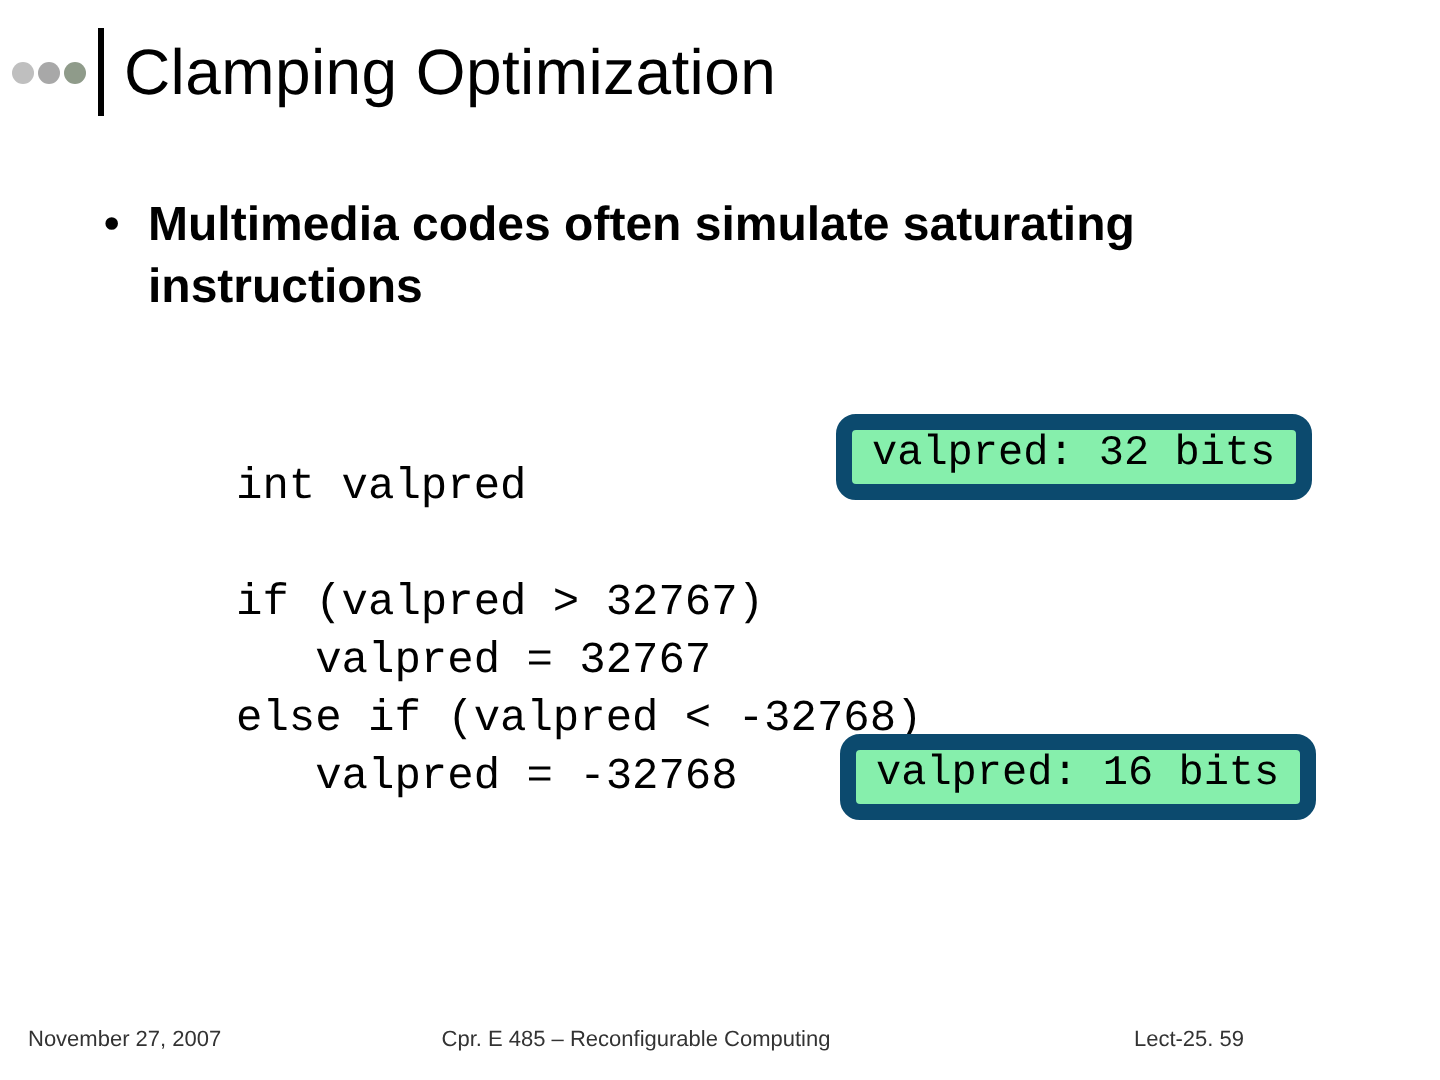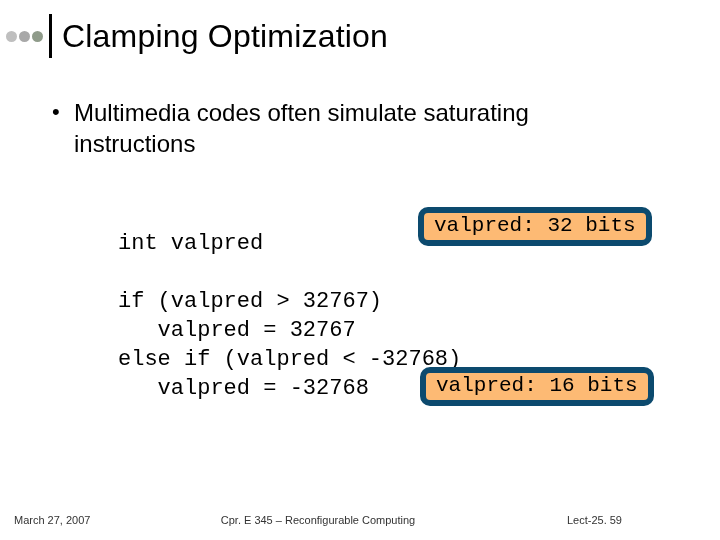--- a/index.html
+++ b/index.html
@@ -55,20 +55,21 @@
     top: 98px;
     left: 48px;
     right: 24px;
     font-size: 24px;
     line-height: 1.28;
   }
   .bullet {
     position: relative;
     padding-left: 26px;
     margin-bottom: 0;
+    font-weight: bold;
   }
   .bullet::before {
     content: "•";
     position: absolute;
     left: 4px;
     top: 0;
     font-size: 22px;
   }
   .code-block {
     position: absolute;
@@ -77,22 +78,22 @@
     font-family: "Courier New", Courier, monospace;
     font-size: 22px;
     line-height: 1.32;
     white-space: pre;
   }
   .badge {
     position: absolute;
     font-family: "Courier New", Courier, monospace;
     font-size: 21px;
     padding: 1px 10px 3px 10px;
-    border: 6px solid #0c4a6e;
-    background: #fdba74;
+    border: 8px solid #0c4a6e;
+    background: #86efac;
     border-radius: 10px;
     color: #000;
     white-space: nowrap;
   }
   .badge1 { top: 207px; left: 418px; }
   .badge2 { top: 367px; left: 420px; }
   .footer {
     position: absolute;
     bottom: 14px;
     left: 0;
@@ -127,18 +128,18 @@
 
 <span>if (valpred &gt; 32767)</span>
 <span>   valpred = 32767</span>
 <span>else if (valpred &lt; -32768)</span>
 <span>   valpred = -32768</span></div>
 
   <div class="badge badge1">valpred: 32 bits</div>
   <div class="badge badge2">valpred: 16 bits</div>
 
   <div class="footer">
-    <div class="footer-left">March 27, 2007</div>
-    <div class="footer-center">Cpr. E 345 – Reconfigurable Computing</div>
+    <div class="footer-left">November 27, 2007</div>
+    <div class="footer-center">Cpr. E 485 – Reconfigurable Computing</div>
     <div class="footer-right">Lect-25. 59</div>
   </div>
 
 </div>
 
 </body></html>

